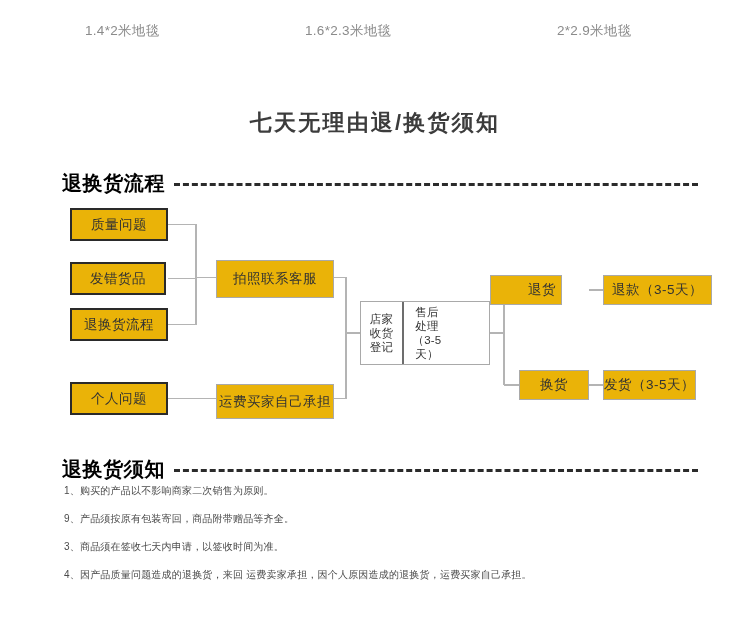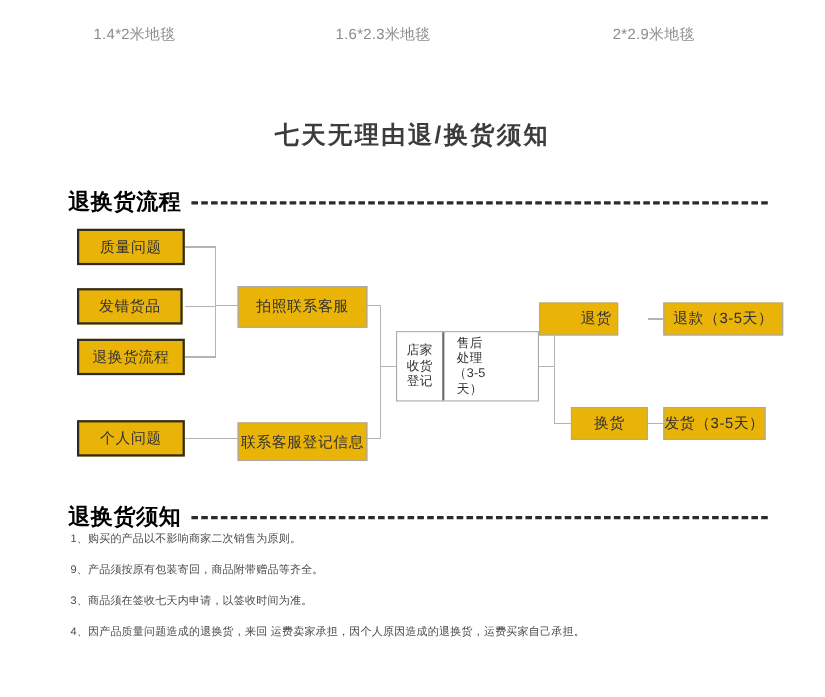--- a/index.html
+++ b/index.html
@@ -203,21 +203,21 @@
     <path d="M589,385 L603,385"></path>
   </g>
 </svg>
 
 <div class="node strong" id="n-quality">质量问题</div>
 <div class="node strong" id="n-wrong">发错货品</div>
 <div class="node strong" id="n-damage">退换货流程</div>
 <div class="node strong" id="n-personal">个人问题</div>
 
 <div class="node light" id="n-photo">拍照联系客服</div>
-<div class="node light" id="n-register">联系客服登记信息</div>
+<div class="node light" id="n-register">运费买家自己承担</div>
 
 <div class="composite">
   <div class="cell c2">店家
 收货
 登记</div>
   <div class="cell c3">售后
 处理
 （3-5天）</div>
 </div>
 

